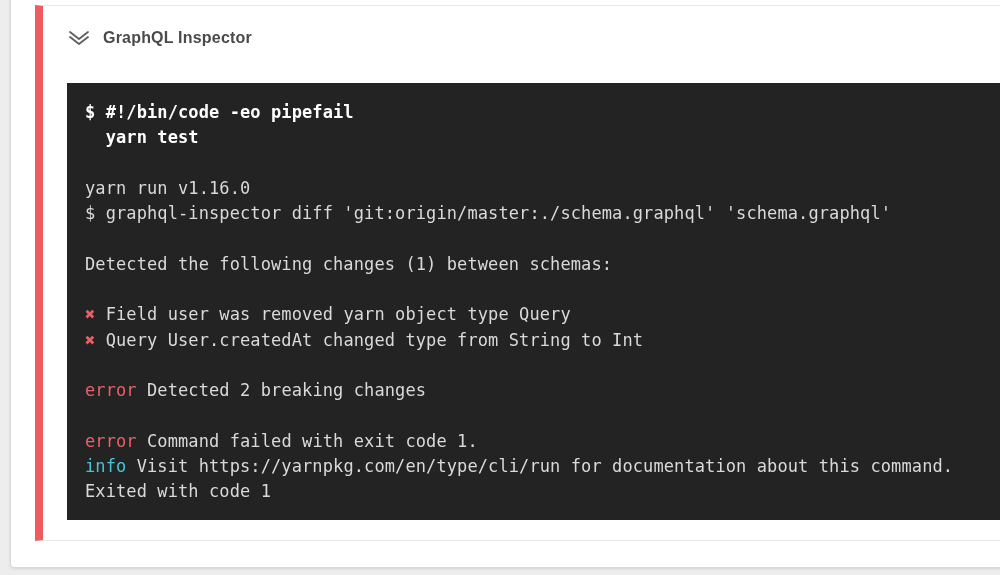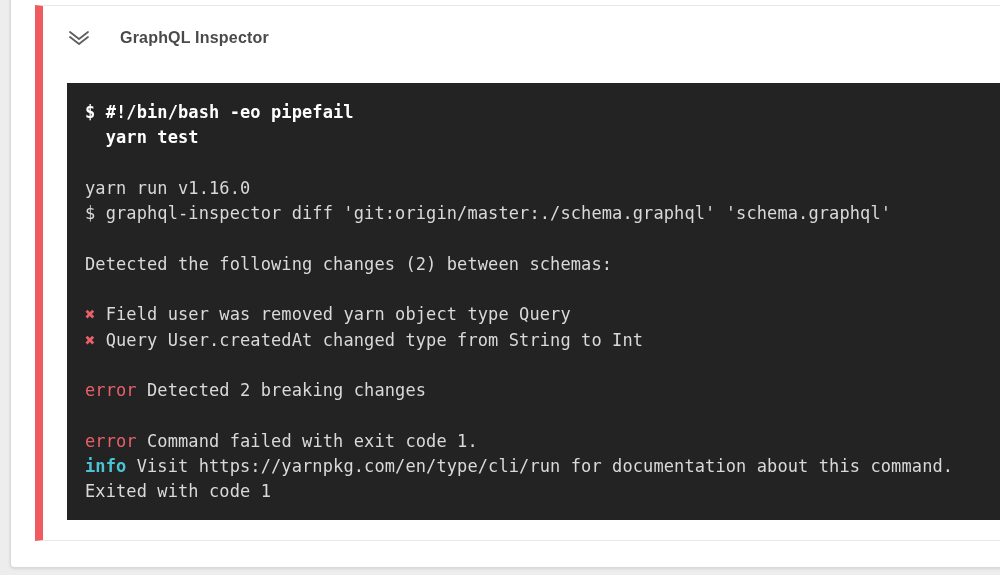--- a/index.html
+++ b/index.html
@@ -28,21 +28,21 @@
   }
   .step-section{
     position:absolute;left:24px;top:20px;width:calc(100% - 24px);height:536px;
     background:#ffffff;
     border-top:1px solid var(--divider);
     border-bottom:1px solid var(--divider);
     border-left:8px solid var(--accent);
   }
   .step-header{
     position:absolute;left:24px;top:18px;height:28px;
-    display:flex;align-items:center;gap:29px;cursor:pointer;
+    display:flex;align-items:center;gap:12px;cursor:pointer;
   }
   .collapse-icon{width:24px;height:20px;display:block;flex:0 0 auto;}
   .collapse-icon polyline{
     fill:none;stroke:#5f5f5f;stroke-width:1.8;
     stroke-linecap:round;stroke-linejoin:round;
   }
   .step-title{
     font-size:16px;font-weight:bold;letter-spacing:0.2px;
     color:var(--title-color);white-space:nowrap;
   }
@@ -52,42 +52,42 @@
     padding:17px 18px;
     font-family:"DejaVu Sans Mono","Liberation Mono",monospace;
     font-size:17px;line-height:25.3px;letter-spacing:0.1px;
     color:var(--term-text);
     overflow:hidden;
   }
   .term-line{white-space:pre;height:25.3px;}
   .term-line .cmd{color:var(--cmd);font-weight:bold;}
   .term-line .out{color:var(--term-text);}
   .term-line .err{color:var(--err);}
-  .term-line .info{color:var(--info);font-weight:bold;}
+  .term-line .info{color:var(--info);}
 </style>
 </head>
 <body>
 
 <div class="job-card">
   <div class="step-section">
     <div class="step-header">
       <svg class="collapse-icon" viewBox="0 0 24 20">
         <polyline points="3,4 12,11 21,4"></polyline>
         <polyline points="3,9 12,16 21,9"></polyline>
       </svg>
       <span class="step-title">GraphQL Inspector</span>
     </div>
     <div class="terminal">
-        <div class="term-line"><span class="cmd">$ #!/bin/bash -eo pipefail</span></div>
+        <div class="term-line"><span class="cmd">$ #!/bin/code -eo pipefail</span></div>
         <div class="term-line"><span class="cmd">  yarn test</span></div>
         <div class="term-line">&nbsp;</div>
         <div class="term-line"><span class="out">yarn run v1.16.0</span></div>
         <div class="term-line"><span class="out">$ graphql-inspector diff 'git:origin/master:./schema.graphql' 'schema.graphql'</span></div>
         <div class="term-line">&nbsp;</div>
-        <div class="term-line"><span class="out">Detected the following changes (2) between schemas:</span></div>
+        <div class="term-line"><span class="out">Detected the following changes (1) between schemas:</span></div>
         <div class="term-line">&nbsp;</div>
         <div class="term-line"><span class="err">✖</span><span class="out"> Field user was removed yarn object type Query</span></div>
         <div class="term-line"><span class="err">✖</span><span class="out"> Query User.createdAt changed type from String to Int</span></div>
         <div class="term-line">&nbsp;</div>
         <div class="term-line"><span class="err">error</span><span class="out"> Detected 2 breaking changes</span></div>
         <div class="term-line">&nbsp;</div>
         <div class="term-line"><span class="err">error</span><span class="out"> Command failed with exit code 1.</span></div>
         <div class="term-line"><span class="info">info</span><span class="out"> Visit https://yarnpkg.com/en/type/cli/run for documentation about this command.</span></div>
         <div class="term-line"><span class="out">Exited with code 1</span></div>
       </div>

